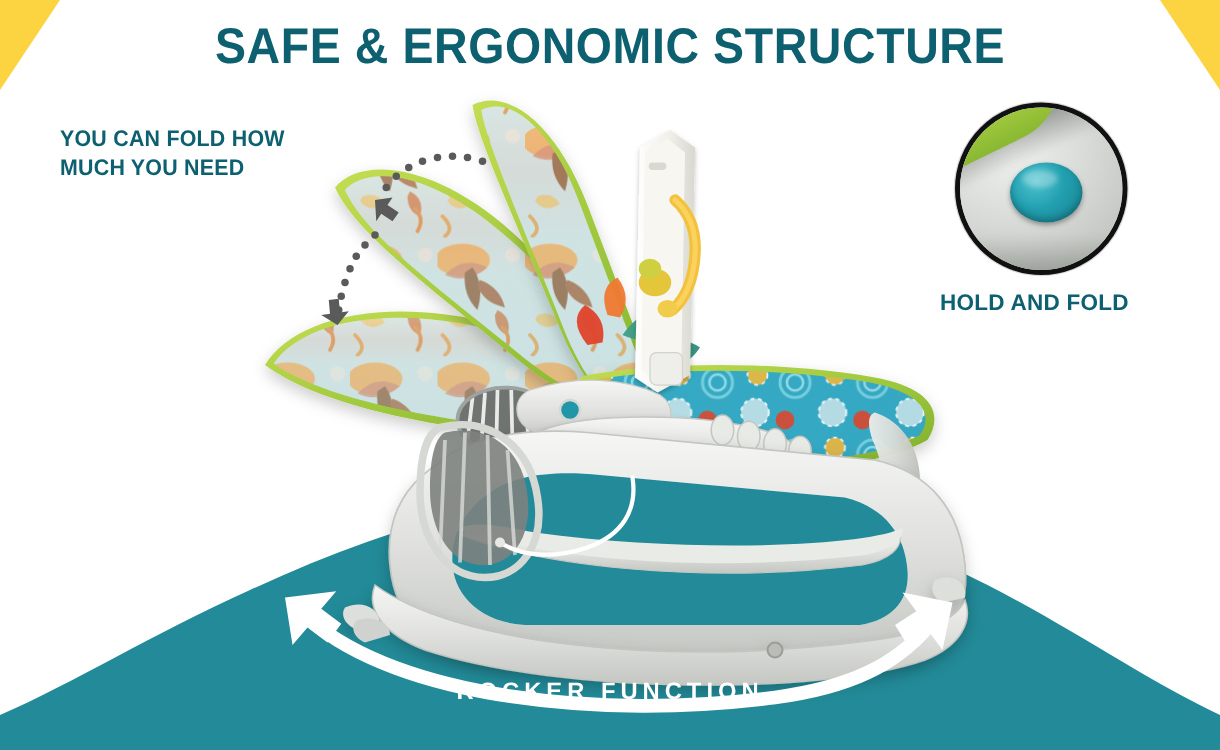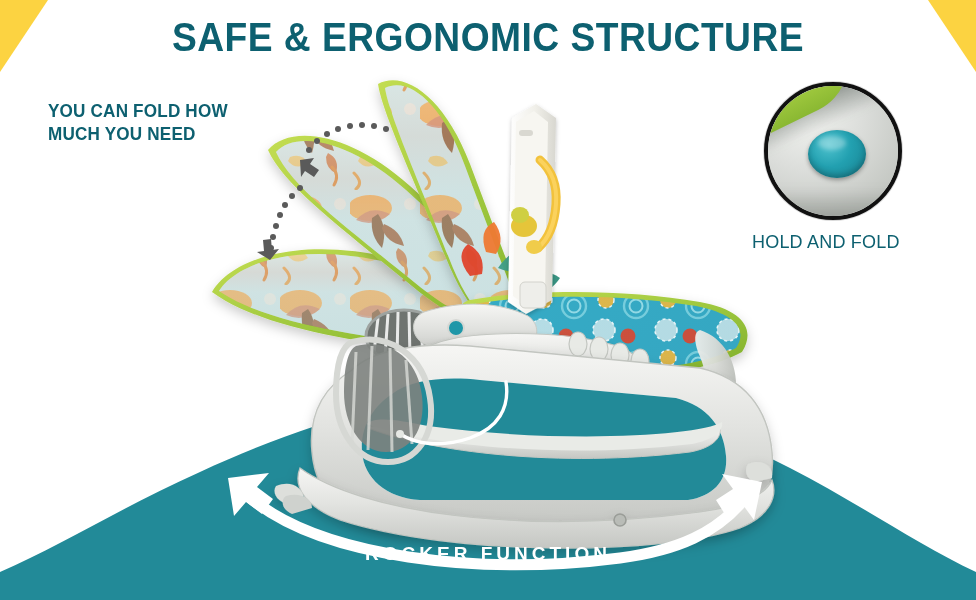--- a/index.html
+++ b/index.html
@@ -34,21 +34,21 @@
     position:absolute;left:48px;top:100px;width:260px;
     color:#0D6070;font-size:18px;font-weight:bold;
     line-height:1.28;letter-spacing:0.2px;
     transform:scaleX(0.95);transform-origin:0 0;
   }
   .left-callout div{white-space:nowrap;}
 
   
   .right-callout{
     position:absolute;left:752px;top:232px;width:224px;
-    color:#0D6070;font-size:18px;font-weight:normal;
+    color:#0D6070;font-size:18px;font-weight:bold;
     letter-spacing:0.2px;text-align:left;
   }
 
   
   .inset-circle{
     position:absolute;left:764px;top:82px;width:130px;height:130px;
     border-radius:50%;border:4px solid #111;
     overflow:hidden;background:#cfd2ce;
     box-shadow:0 0 0 1px rgba(0,0,0,.15);
   }

